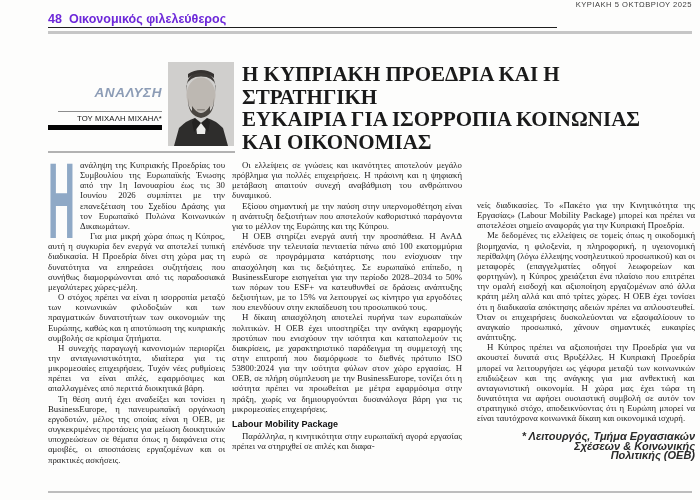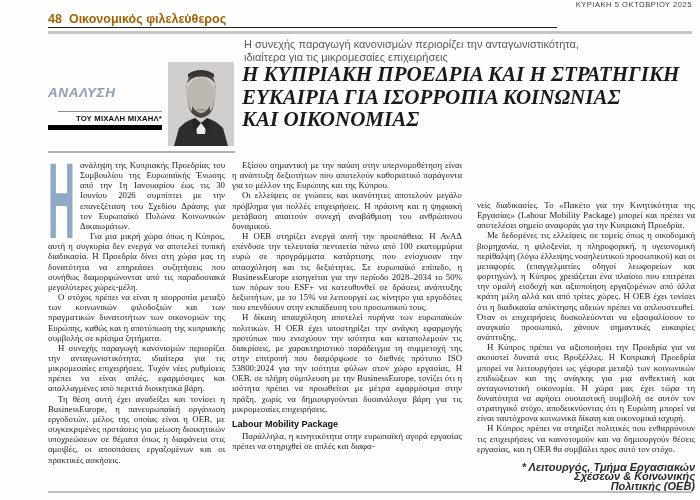--- a/index.html
+++ b/index.html
@@ -3,42 +3,42 @@
 <meta charset="utf-8">
 <style>
   html,body { margin:0; padding:0; background:#ffffff; }
   .page {
     position:relative; width:700px; height:500px; overflow:hidden;
     background:#fdfdfc; font-family:"Liberation Serif", serif;
   }
 
   
   .masthead-row { position:absolute; left:48px; top:12px; white-space:nowrap;
-    font-family:"Liberation Sans", sans-serif; font-weight:bold; font-size:12.5px; color:#a16207; }
+    font-family:"Liberation Sans", sans-serif; font-weight:bold; font-size:12.5px; color:#6d28d9; }
   .masthead-row .pnum { margin-right:7px; }
   .issue-date { position:absolute; right:8px; top:0;
     font-family:"Liberation Sans", sans-serif; font-size:7.6px; letter-spacing:0.5px; color:#3d3d3d; }
   .rule-black { position:absolute; left:48px; top:26.5px; width:509px; height:1.5px; background:#1f1f1f; }
   .rule-gray  { position:absolute; left:48px; top:30.5px; width:644px; height:3.8px; background:#c6c6c6; }
 
   
   .kicker { position:absolute; left:244px; top:38px; width:452px;
     font-family:"Liberation Sans", sans-serif; font-size:11px; line-height:13.2px;
     color:#595959; white-space:pre-line; }
   .headline { position:absolute; left:242px; top:63px; width:458px;
     font-family:"Liberation Serif", serif; font-weight:bold; font-size:21px; line-height:22.6px;
     color:#1a1a1a; white-space:pre-line; }
 
   
-  .analysis-label { position:absolute; left:48px; top:85px; width:114px; 
+  .analysis-label { position:absolute; left:48px; top:85px; width:114px; text-align:right;
     font-family:"Liberation Sans", sans-serif; font-style:italic; font-weight:bold;
     font-size:13.5px; letter-spacing:0.6px; color:#8d9db6; }
   .byline-rule { position:absolute; left:58px; top:110.5px; width:104px; height:1px; background:#8d8d8d; }
   .byline { position:absolute; left:48px; top:113.5px; width:114px; text-align:right;
-    font-family:"Liberation Sans", sans-serif; font-weight:bold; font-size:7.7px;
+    font-family:"Liberation Sans", sans-serif; font-weight:normal; font-size:7.7px;
     letter-spacing:0.2px; color:#0e0e0e; }
   .byline-bar { position:absolute; left:48px; top:125px; width:114px; height:5px; background:#050505; }
   .author-photo { position:absolute; left:168px; top:62px; width:66px; height:84px; }
   .analysis-bottom-rule { position:absolute; left:48px; top:151px; width:187px; height:1.5px; background:#b2b2b2; }
 
   
   .col { position:absolute; top:160px; font-size:8.8px; line-height:10.15px;
     text-align:justify; color:#1d1d1d; }
   #col1 { left:48px;  width:177px; }
   #col2 { left:232px; width:230px; }
@@ -65,23 +65,21 @@
 
 <div class="page">
 
   <div class="masthead-row">
     <span class="pnum">48</span><span>Οικονομικός φιλελεύθερος</span>
   </div>
   <div class="issue-date">ΚΥΡΙΑΚΗ 5 ΟΚΤΩΒΡΙΟΥ 2025</div>
   <div class="rule-black"></div>
   <div class="rule-gray"></div>
 
-  <div class="kicker">Η συνεχής παραγωγή κανονισμών περιορίζει την ανταγωνιστικότητα,
-ιδιαίτερα για τις μικρομεσαίες επιχειρήσεις</div>
-  <h1 class="headline" style="margin:0;font-style:italic;">Η ΚΥΠΡΙΑΚΗ ΠΡΟΕΔΡΙΑ ΚΑΙ Η ΣΤΡΑΤΗΓΙΚΗ
+  <h1 class="headline" style="margin:0;">Η ΚΥΠΡΙΑΚΗ ΠΡΟΕΔΡΙΑ ΚΑΙ Η ΣΤΡΑΤΗΓΙΚΗ
 ΕΥΚΑΙΡΙΑ ΓΙΑ ΙΣΟΡΡΟΠΙΑ ΚΟΙΝΩΝΙΑΣ
 ΚΑΙ ΟΙΚΟΝΟΜΙΑΣ</h1>
 
   <div class="analysis-label">ΑΝΑΛΥΣΗ</div>
   <div class="byline-rule"></div>
   <div class="byline">ΤΟΥ ΜΙΧΑΛΗ ΜΙΧΑΗΛ*</div>
   <div class="byline-bar"></div>
 
   <svg class="author-photo" viewBox="0 0 66 84" xmlns="http://www.w3.org/2000/svg" aria-hidden="true">
     <rect x="0" y="0" width="66" height="84" fill="#d4d3d1"></rect>
@@ -108,35 +106,34 @@
         <p class="p-noindent">ανάληψη της Κυπριακής Προεδρίας του Συμβουλίου της Ευρωπαϊκής Ένωσης από την 1η Ιανουαρίου έως τις 30 Ιουνίου 2026 συμπίπτει με την επανεξέταση του Σχεδίου Δράσης για τον Ευρωπαϊκό Πυλώνα Κοινωνικών Δικαιωμάτων.</p>
         <p class="p-indent">Για μια μικρή χώρα όπως η Κύπρος, αυτή η συγκυρία δεν ενεργά να αποτελεί τυπική διαδικασία. Η Προεδρία δίνει στη χώρα μας τη δυνατότητα να επηρεάσει συζητήσεις που συνήθως διαμορφώνονται από τις παραδοσιακά μεγαλύτερες χώρες-μέλη.</p>
         <p class="p-indent">Ο στόχος πρέπει να είναι η ισορροπία μεταξύ των κοινωνικών φιλοδοξιών και των πραγματικών δυνατοτήτων των οικονομιών της Ευρώπης, καθώς και η αποτύπωση της κυπριακής συμβολής σε κρίσιμα ζητήματα.</p>
         <p class="p-indent">Η συνεχής παραγωγή κανονισμών περιορίζει την ανταγωνιστικότητα, ιδιαίτερα για τις μικρομεσαίες επιχειρήσεις. Τυχόν νέες ρυθμίσεις πρέπει να είναι απλές, εφαρμόσιμες και απαλλαγμένες από περιττά διοικητικά βάρη.</p>
         <p class="p-indent">Τη θέση αυτή έχει αναδείξει και τονίσει η BusinessEurope, η πανευρωπαϊκή οργάνωση εργοδοτών, μέλος της οποίας είναι η ΟΕΒ, με συγκεκριμένες προτάσεις για μείωση διοικητικών υποχρεώσεων σε θέματα όπως η διαφάνεια στις αμοιβές, οι αποσπάσεις εργαζομένων και οι πρακτικές ασκήσεις.</p>
       </div>
   </div>
 
   <div class="col" id="col2">
     <div>
+        <p class="p-indent">Οι ελλείψεις σε γνώσεις και ικανότητες αποτελούν μεγάλο πρόβλημα για πολλές επιχειρήσεις. Η πράσινη και η ψηφιακή μετάβαση απαιτούν συνεχή αναβάθμιση του ανθρώπινου δυναμικού.</p>
         <p class="p-indent">Εξίσου σημαντική με την παύση στην υπερνομοθέτηση είναι η ανάπτυξη δεξιοτήτων που αποτελούν καθοριστικό παράγοντα για το μέλλον της Ευρώπης και της Κύπρου.</p>
-        <p class="p-indent">Οι ελλείψεις σε γνώσεις και ικανότητες αποτελούν μεγάλο πρόβλημα για πολλές επιχειρήσεις. Η πράσινη και η ψηφιακή μετάβαση απαιτούν συνεχή αναβάθμιση του ανθρώπινου δυναμικού.</p>
         <p class="p-indent">Η ΟΕΒ στηρίζει ενεργά αυτή την προσπάθεια. Η ΑνΑΔ επένδυσε την τελευταία πενταετία πάνω από 100 εκατομμύρια ευρώ σε προγράμματα κατάρτισης που ενίσχυσαν την απασχόληση και τις δεξιότητες. Σε ευρωπαϊκό επίπεδο, η BusinessEurope εισηγείται για την περίοδο 2028–2034 το 50% των πόρων του ESF+ να κατευθυνθεί σε δράσεις ανάπτυξης δεξιοτήτων, με το 15% να λειτουργεί ως κίνητρο για εργοδότες που επενδύουν στην εκπαίδευση του προσωπικού τους.</p>
         <p class="p-indent">Η δίκαιη απασχόληση αποτελεί πυρήνα των ευρωπαϊκών πολιτικών. Η ΟΕΒ έχει υποστηρίξει την ανάγκη εφαρμογής προτύπων που ενισχύουν την ισότητα και καταπολεμούν τις διακρίσεις, με χαρακτηριστικό παράδειγμα τη συμμετοχή της στην επιτροπή που διαμόρφωσε το διεθνές πρότυπο ISO 53800:2024 για την ισότητα φύλων στον χώρο εργασίας. Η ΟΕΒ, σε πλήρη σύμπλευση με την BusinessEurope, τονίζει ότι η ισότητα πρέπει να προωθείται με μέτρα εφαρμόσιμα στην πράξη, χωρίς να δημιουργούνται δυσανάλογα βάρη για τις μικρομεσαίες επιχειρήσεις.</p>
         <p class="p-subhead">Labour Mobility Package</p>
         <p class="p-indent">Παράλληλα, η κινητικότητα στην ευρωπαϊκή αγορά εργασίας πρέπει να στηριχθεί σε απλές και διαφα-</p>
       </div>
   </div>
 
   <div class="col" id="col3">
     <div>
         <p class="p-noindent">νείς διαδικασίες. Το «Πακέτο για την Κινητικότητα της Εργασίας» (Labour Mobility Package) μπορεί και πρέπει να αποτελέσει σημείο αναφοράς για την Κυπριακή Προεδρία.</p>
         <p class="p-indent">Με δεδομένες τις ελλείψεις σε τομείς όπως η οικοδομική βιομηχανία, η φιλοξενία, η πληροφορική, η υγειονομική περίθαλψη (λόγω έλλειψης νοσηλευτικού προσωπικού) και οι μεταφορές (επαγγελματίες οδηγοί λεωφορείων και φορτηγών), η Κύπρος χρειάζεται ένα πλαίσιο που επιτρέπει την ομαλή εισδοχή και αξιοποίηση εργαζομένων από άλλα κράτη μέλη αλλά και από τρίτες χώρες. Η ΟΕΒ έχει τονίσει ότι η διαδικασία απόκτησης αδειών πρέπει να απλουστευθεί. Όταν οι επιχειρήσεις δυσκολεύονται να εξασφαλίσουν το αναγκαίο προσωπικό, χάνουν σημαντικές ευκαιρίες ανάπτυξης.</p>
         <p class="p-indent">Η Κύπρος πρέπει να αξιοποιήσει την Προεδρία για να ακουστεί δυνατά στις Βρυξέλλες. Η Κυπριακή Προεδρία μπορεί να λειτουργήσει ως γέφυρα μεταξύ των κοινωνικών επιδιώξεων και της ανάγκης για μια ανθεκτική και ανταγωνιστική οικονομία. Η χώρα μας έχει τώρα τη δυνατότητα να αφήσει ουσιαστική συμβολή σε αυτόν τον στρατηγικό στόχο, αποδεικνύοντας ότι η Ευρώπη μπορεί να είναι ταυτόχρονα κοινωνικά δίκαιη και οικονομικά ισχυρή.</p>
-        <p class="p-indent">Η Κύπρος πρέπει να στηρίξει πολιτικές που ενθαρρύνουν τις επιχειρήσεις να καινοτομούν και να δημιουργούν θέσεις εργασίας, και η ΟΕΒ θα συμβάλει προς αυτό τον στόχο.</p>
       </div>
     <div class="footnote">* Λειτουργός, Τμήμα Εργασιακών Σχέσεων &amp; Κοινωνικής
 Πολιτικής (ΟΕΒ)</div>
   </div>
 
   <div class="bottom-rule"></div>
 
 </div>
 
 </body></html>

